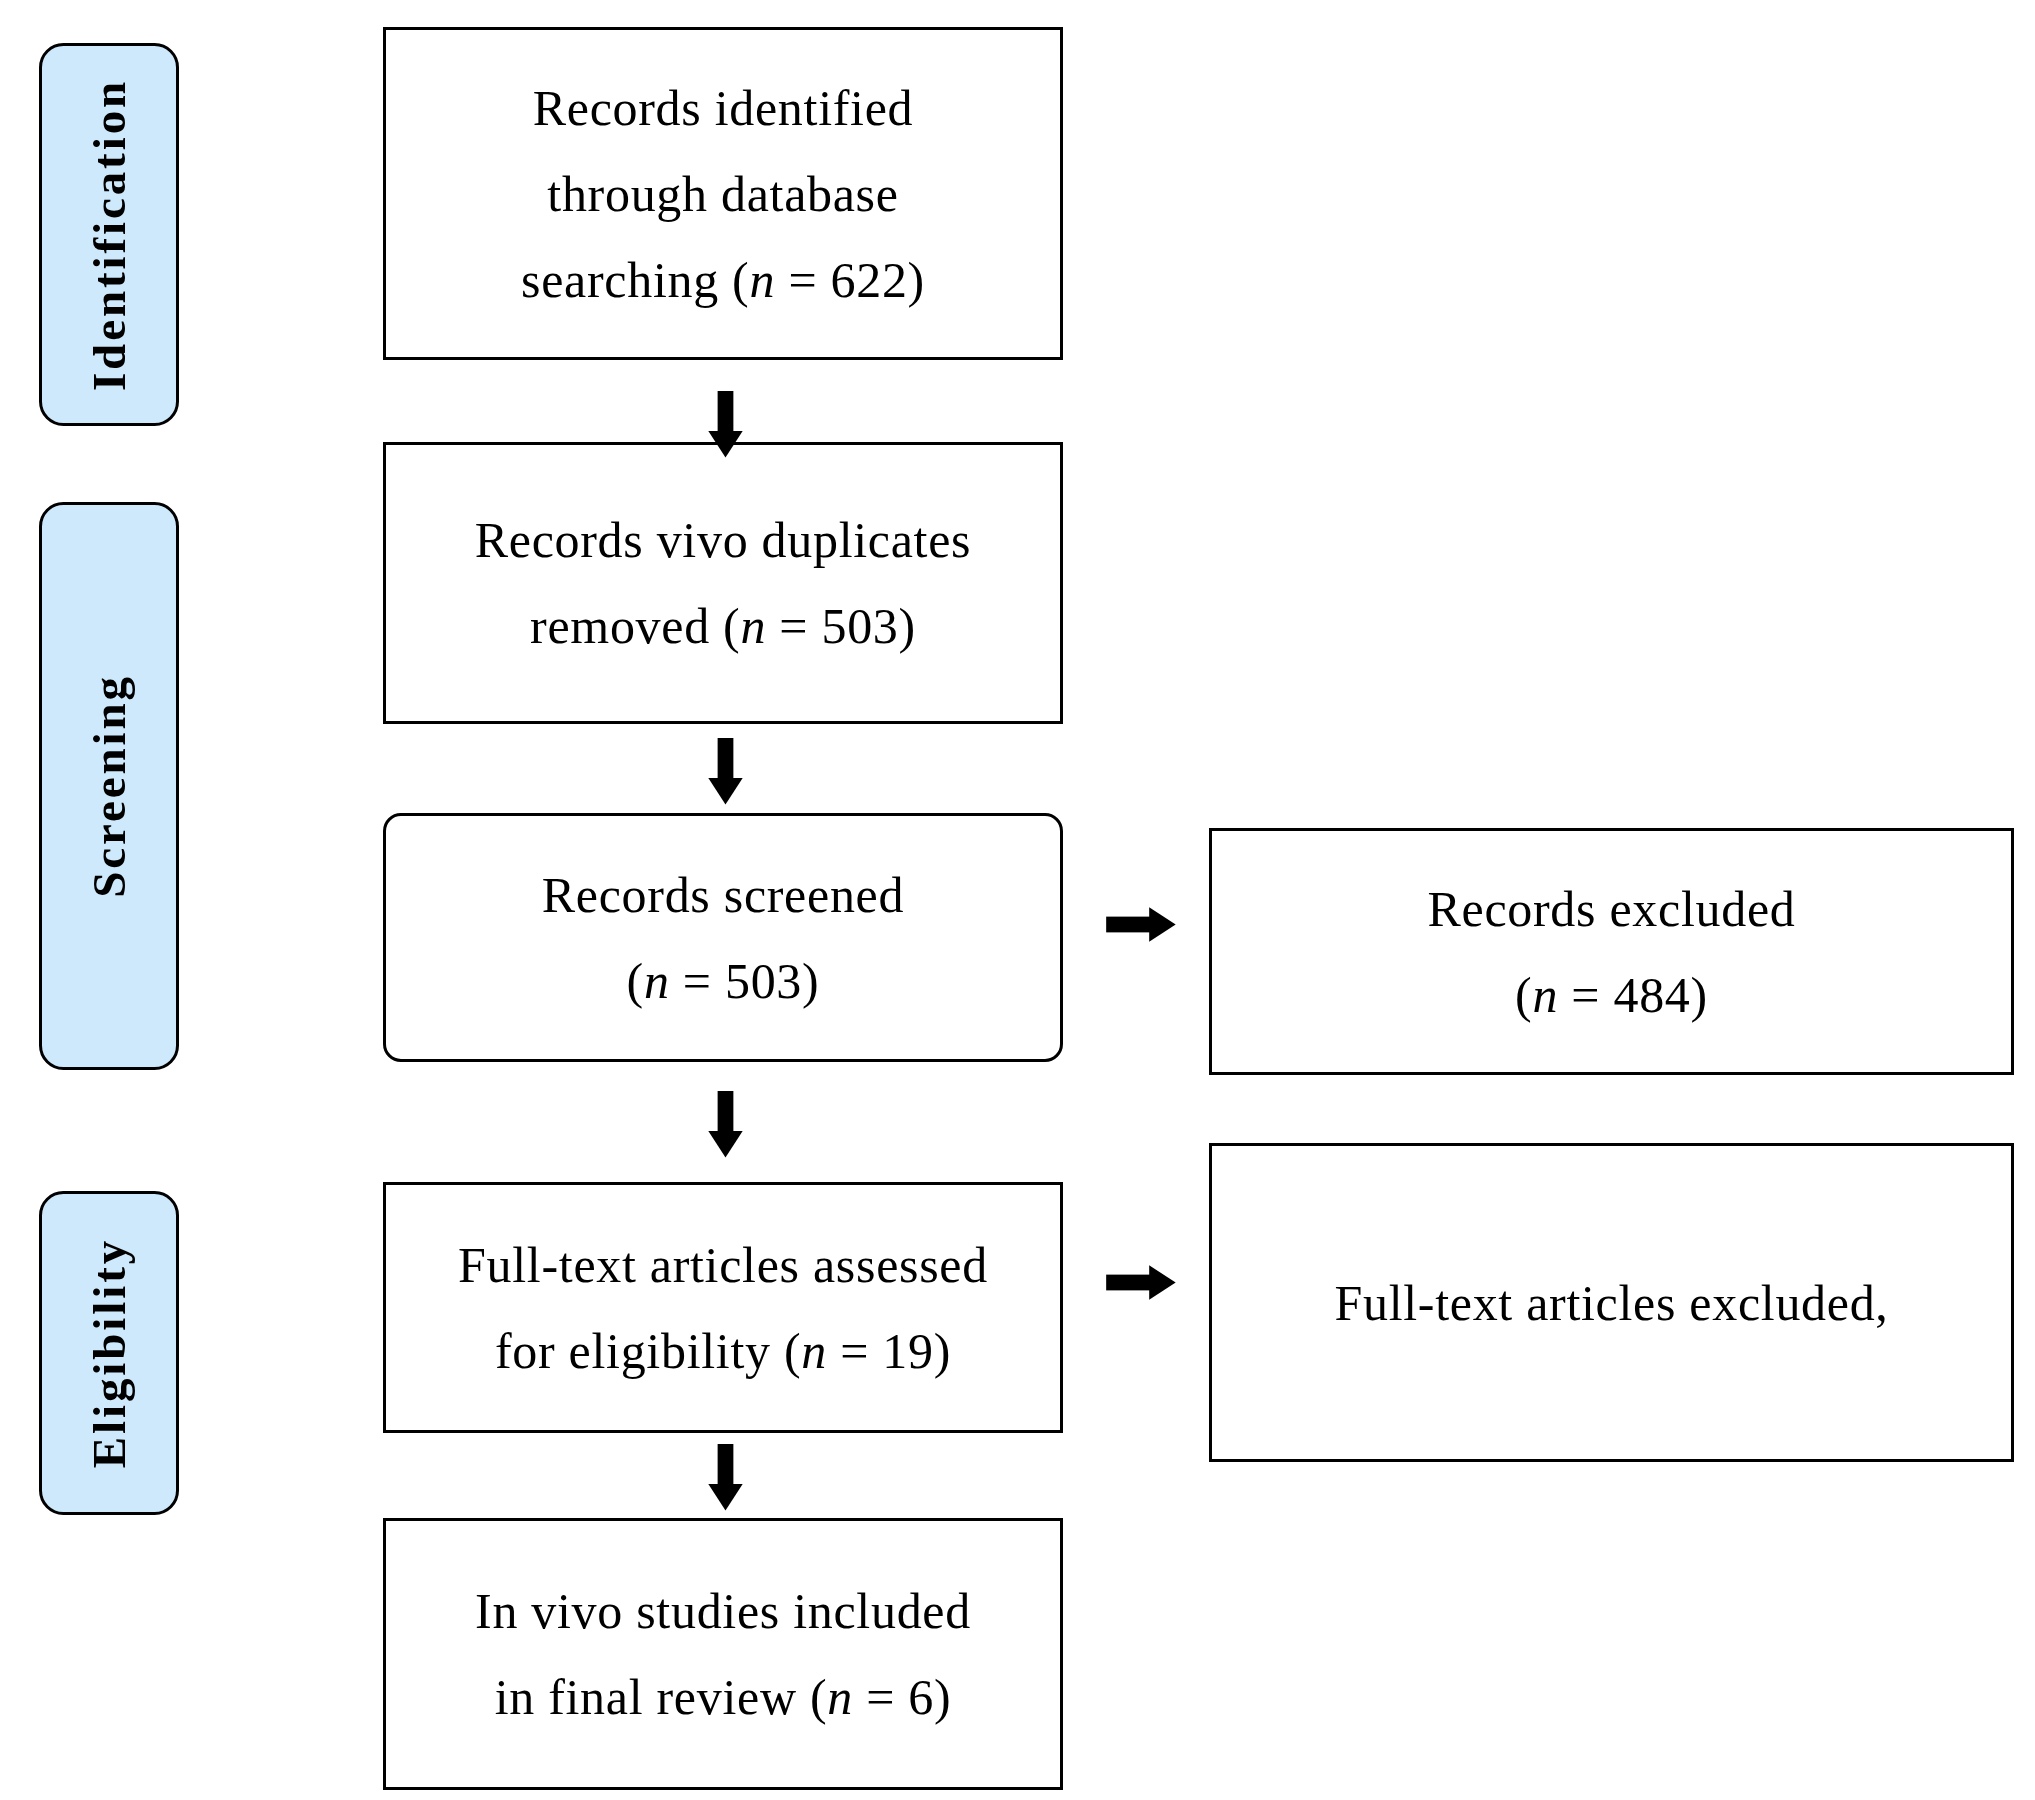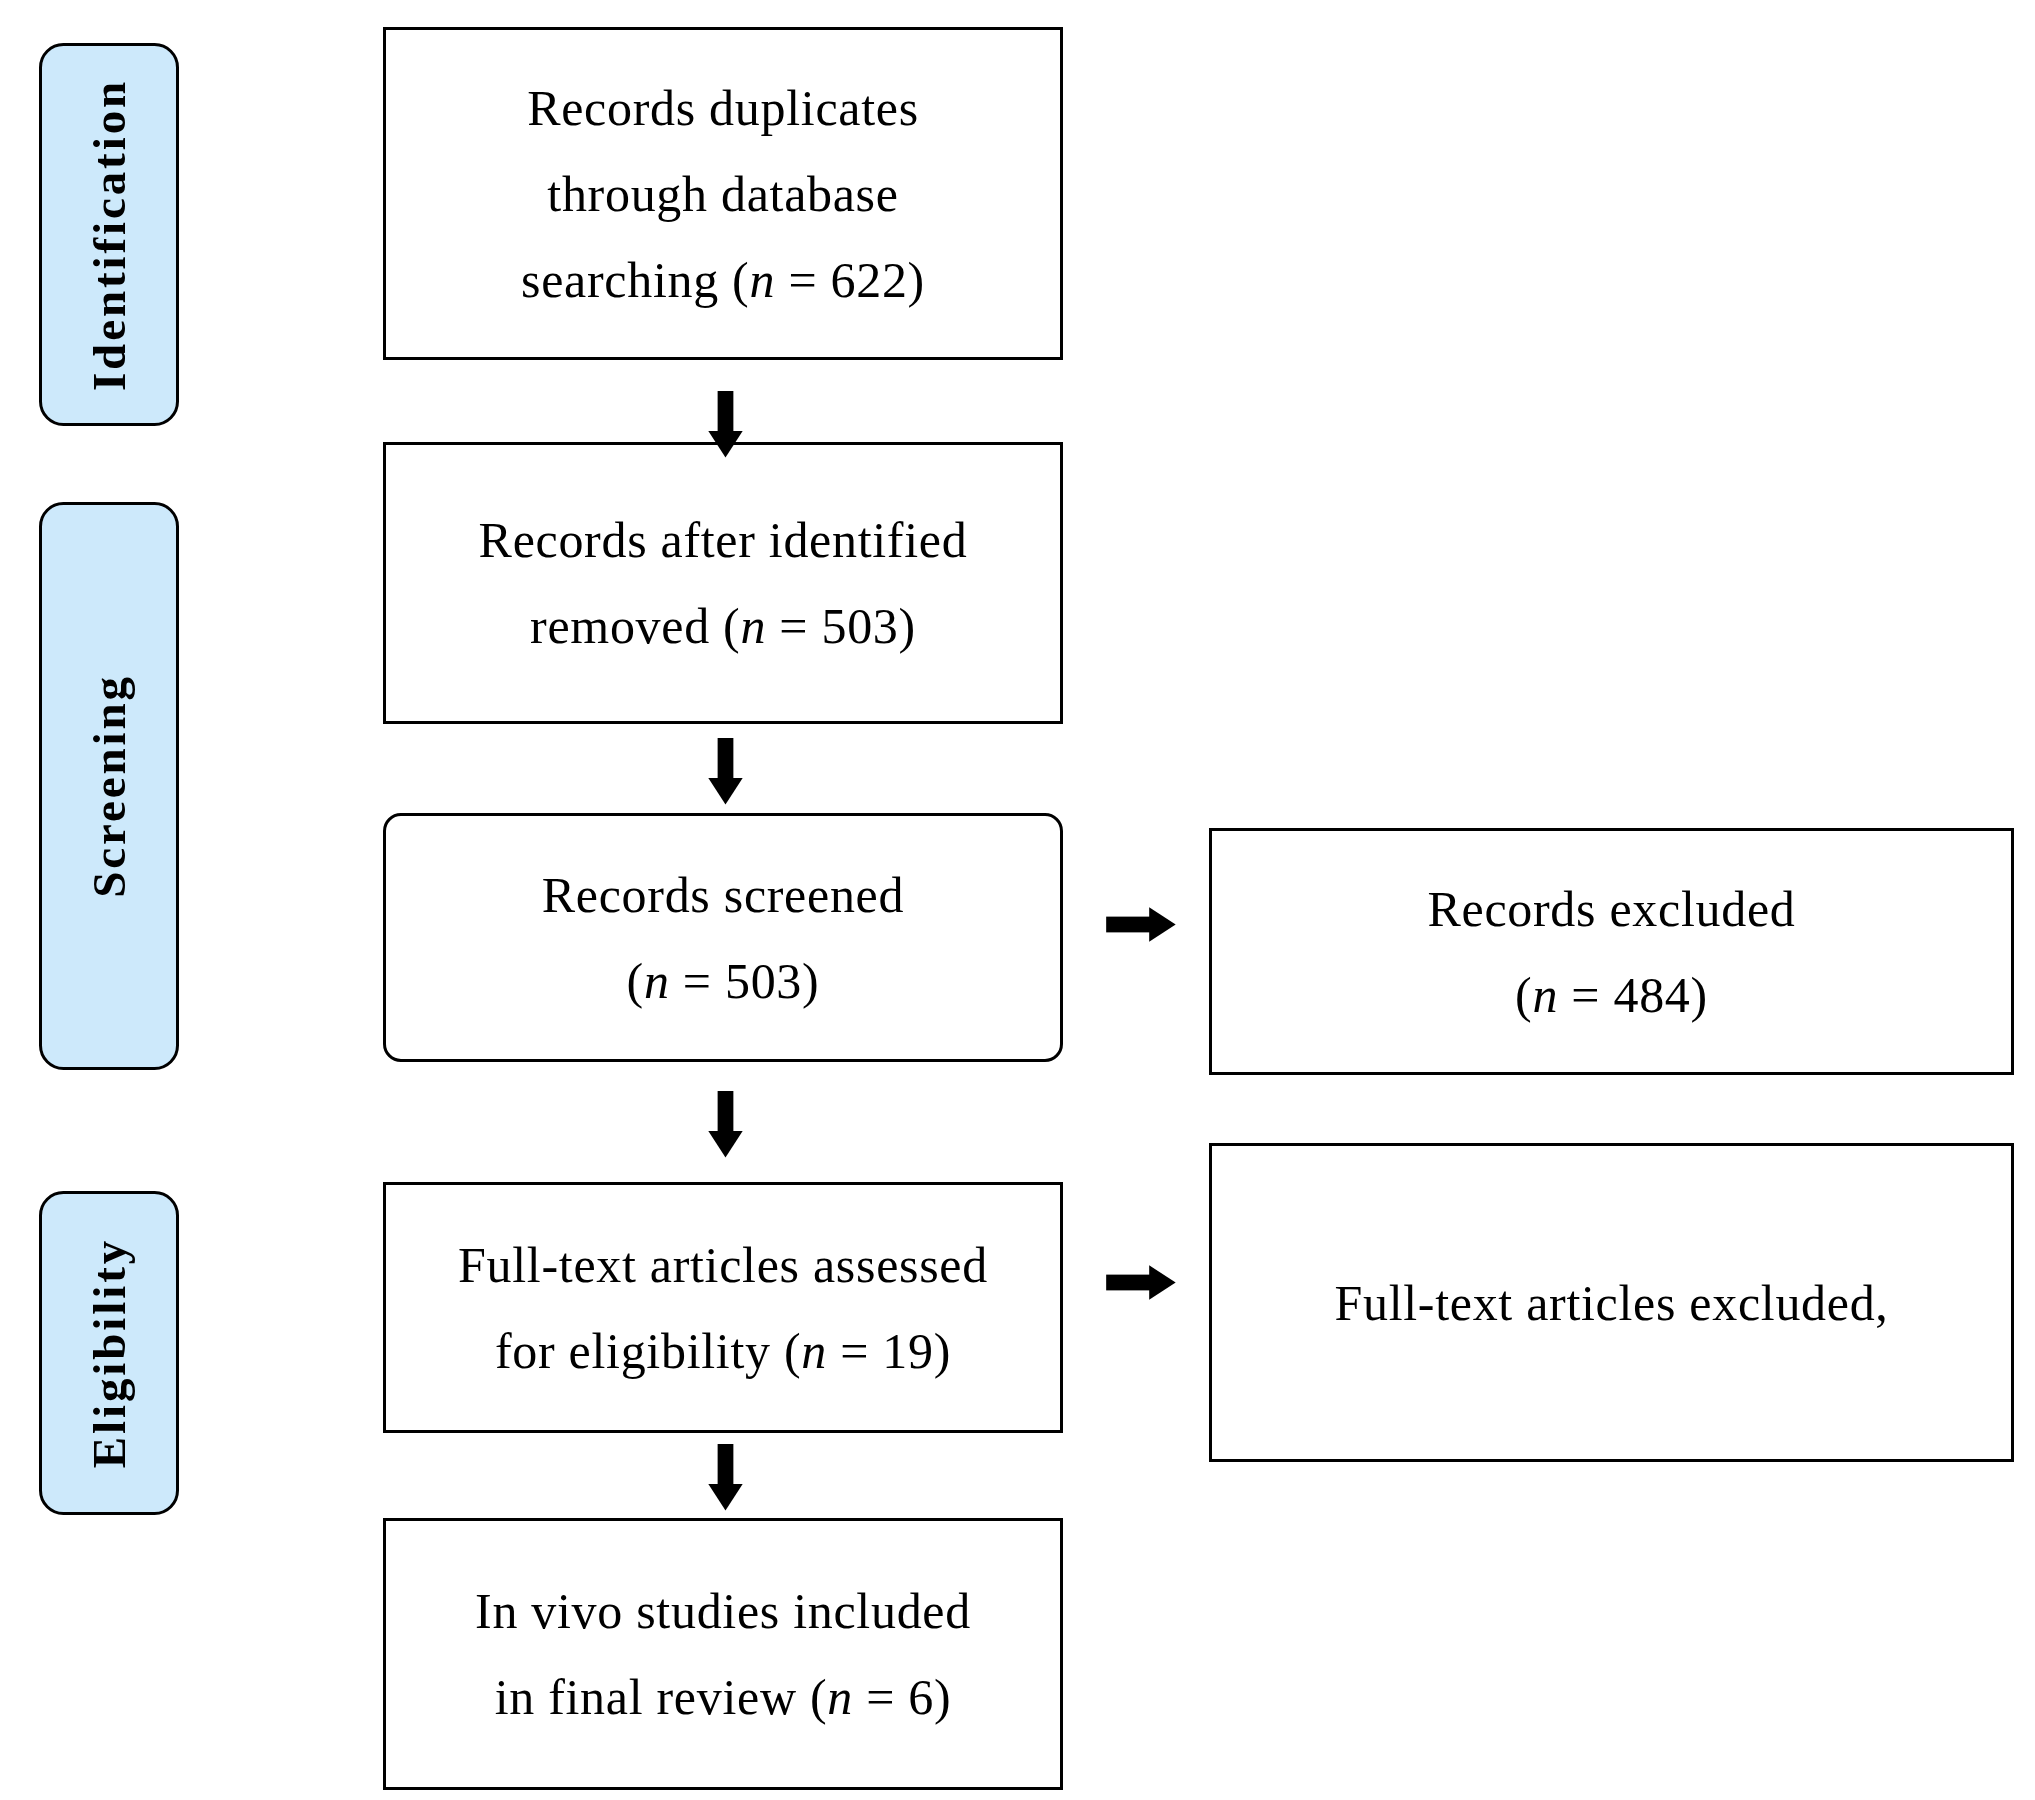--- a/index.html
+++ b/index.html
@@ -87,26 +87,26 @@
     <span class="stage-text">Identification</span>
   </div>
   <div class="stage stage-screening">
     <span class="stage-text">Screening</span>
   </div>
   <div class="stage stage-eligibility">
     <span class="stage-text">Eligibility</span>
   </div>
 
   <div class="box flow-col box-identified">
-      <span class="line">Records duplicates</span>
+      <span class="line">Records identified</span>
       <span class="line">through database</span>
       <span class="line">searching (<i>n</i> = 622)</span>
     </div>
   <div class="box flow-col box-duplicates">
-      <span class="line">Records after identified</span>
+      <span class="line">Records vivo duplicates</span>
       <span class="line">removed (<i>n</i> = 503)</span>
     </div>
   <div class="box flow-col box-screened">
       <span class="line">Records screened</span>
       <span class="line">(<i>n</i> = 503)</span>
     </div>
   <div class="box flow-col box-assessed">
       <span class="line">Full-text articles assessed</span>
       <span class="line">for eligibility (<i>n</i> = 19)</span>
     </div>

